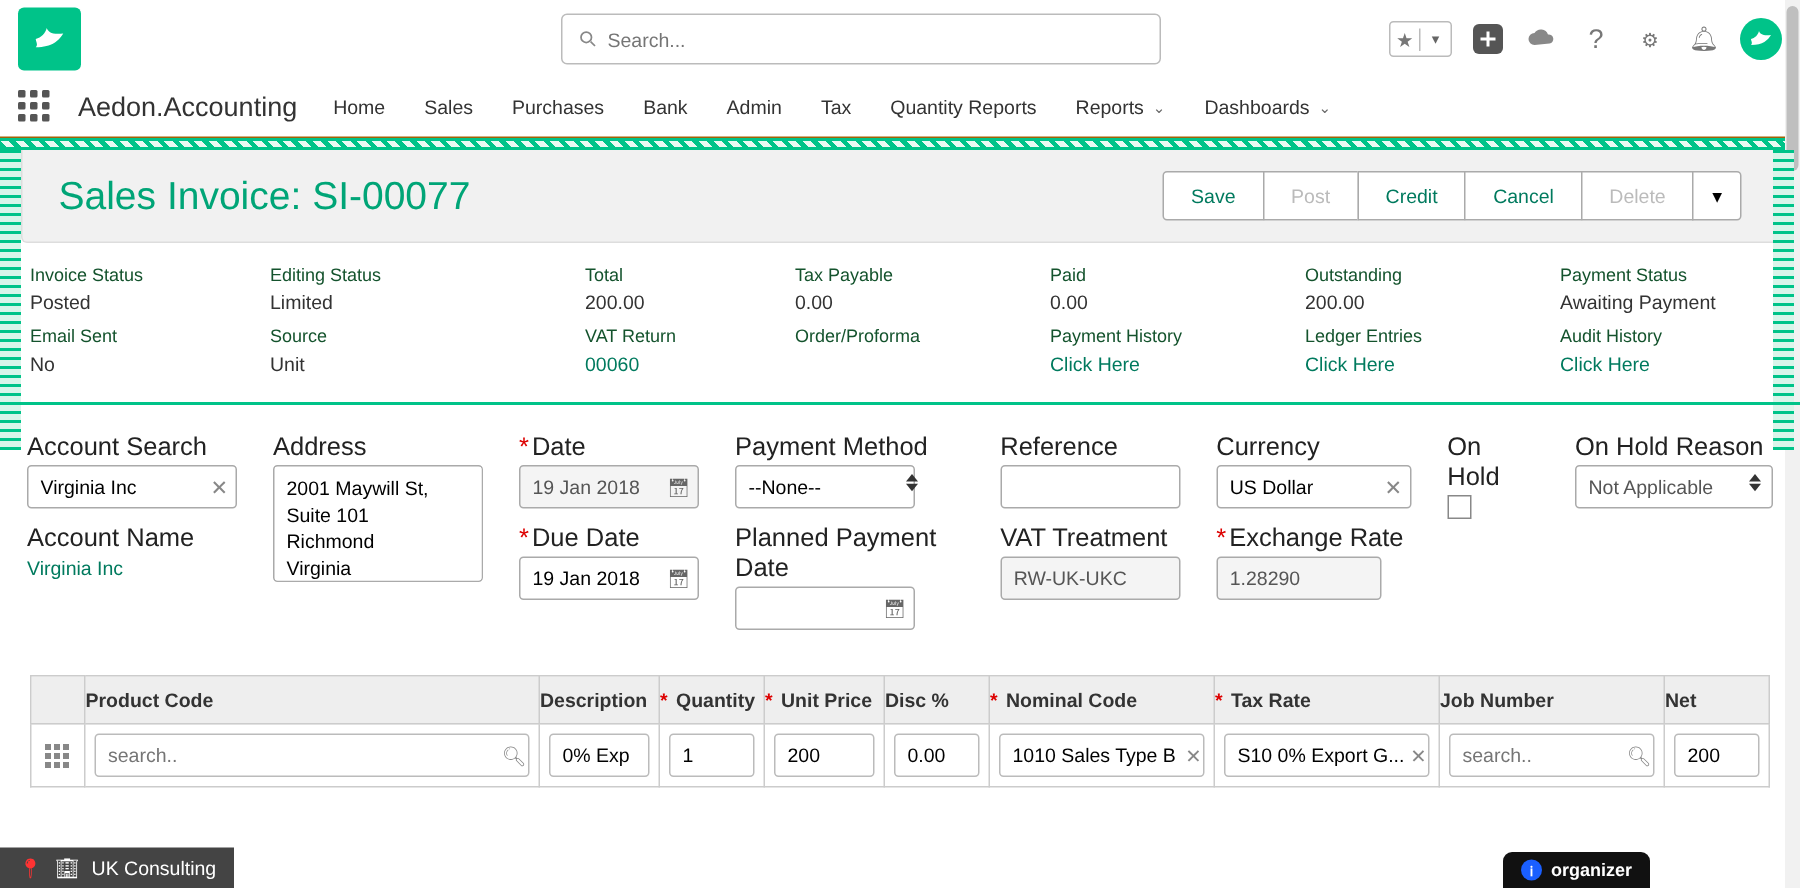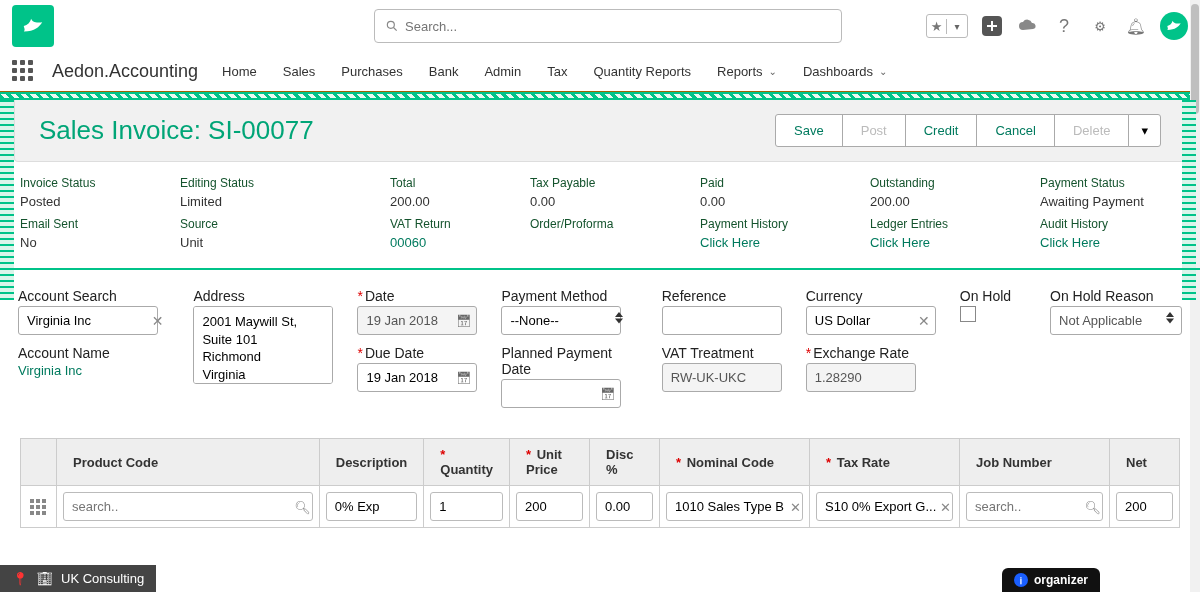--- a/index.html
+++ b/index.html
@@ -12,21 +12,21 @@
     align-items: center;
     padding: 0 12px;
     gap: 10px;
   }
   .logo-sq {
     width: 42px; height: 42px; background: #00c389; border-radius: 4px;
     display: flex; align-items: center; justify-content: center;
   }
   .search-wrap {
     margin-left: 310px;
-    width: 468px; height: 34px; border: 1px solid #bbb; border-radius: 4px;
+    width: 400px; height: 34px; border: 1px solid #bbb; border-radius: 4px;
     display: flex; align-items: center; padding: 0 10px; color: #888;
   }
   .search-wrap svg { margin-right: 6px; }
   .search-wrap input { border: none; outline: none; flex: 1; font-size: 13px; }
   .top-icons { margin-left: auto; display: flex; align-items: center; gap: 12px; color: #777; }
   .top-icons .ibox { width: 24px; height: 24px; display: flex; align-items: center; justify-content: center; }
   .top-icons .star-grp { border: 1px solid #bbb; border-radius: 3px; display: flex; align-items: center; height: 24px; }
   .top-icons .star-grp .seg { width: 20px; display:flex; align-items:center; justify-content:center; }
   .top-icons .star-grp .seg:first-child { border-right: 1px solid #bbb; padding: 0 3px;}
   .avatar { width: 28px; height: 28px; border-radius: 50%; background: #00c389; display:flex;align-items:center;justify-content:center; }
@@ -77,38 +77,38 @@
   }
   .field .lbl { font-size: 12px; color: #14532d; margin-bottom: 4px; }
   .field .val { font-size: 13px; }
   .field .val.link { color: #007a5e; cursor: pointer; }
 
   .hr-accent { height: 2px; background: #00c389; margin: 0 -14px; }
 
   
   .form-area { padding: 18px 4px 30px; display: flex; gap: 24px; align-items: flex-start; }
   .form-col { display: flex; flex-direction: column; gap: 10px; }
-  .flabel { font-size: 14px; color: #222; margin-bottom: 2px; display:block;}
+  .flabel { font-size: 17px; color: #222; margin-bottom: 2px; display:block;}
   .req::before { content: "*"; color: #d00; margin-right: 2px; }
   .input, textarea.input, select.input {
     border: 1px solid #aaa; border-radius: 3px; padding: 6px 8px; font-size: 13px; background: #fff;
   }
   .with-clear { position: relative; }
   .with-clear .x { position: absolute; right: 6px; top: 50%; transform: translateY(-50%); color: #888; cursor:pointer; font-size: 14px;}
   .date-field { position: relative; width: 120px; }
   .date-field .cal { position: absolute; right: 6px; top: 50%; transform: translateY(-50%); color: #666; font-size: 12px;}
   textarea.input { resize: none; height: 78px; width: 140px; font-family: inherit; line-height: 1.35;}
   .checkbox { width: 16px; height: 16px; border: 1px solid #888; background: #fff; }
   .disabled { background: #f4f4f4; color: #555; }
 
   
   .grid-wrap { margin: 0 6px; }
   table.lines { width: 100%; border-collapse: collapse; }
   table.lines th {
-    background: #eee; border: 1px solid #ccc; padding: 8px 16px; text-align: left; font-weight: 600; font-size: 13px;
+    background: #eee; border: 1px solid #ccc; padding: 8px 0; text-align: left; font-weight: 600; font-size: 13px;
   }
   table.lines th.req::before { content: "* "; color: #d00; }
   table.lines td { border: 1px solid #ccc; padding: 6px; }
   table.lines td input, table.lines td .cell {
     width: 100%; border: 1px solid #bbb; border-radius: 3px; padding: 6px 8px; font-size: 13px;
   }
   .search-cell { position: relative; }
   .search-cell .mag { position: absolute; right: 8px; top: 50%; transform: translateY(-50%); color: #888;}
   .drag-handle { color:#888; display:grid; grid-template-columns:repeat(3,4px); grid-template-rows:repeat(3,4px); gap:2px; width:18px; margin:auto;}
   .drag-handle span{ background:#888; width:4px;height:4px;}

